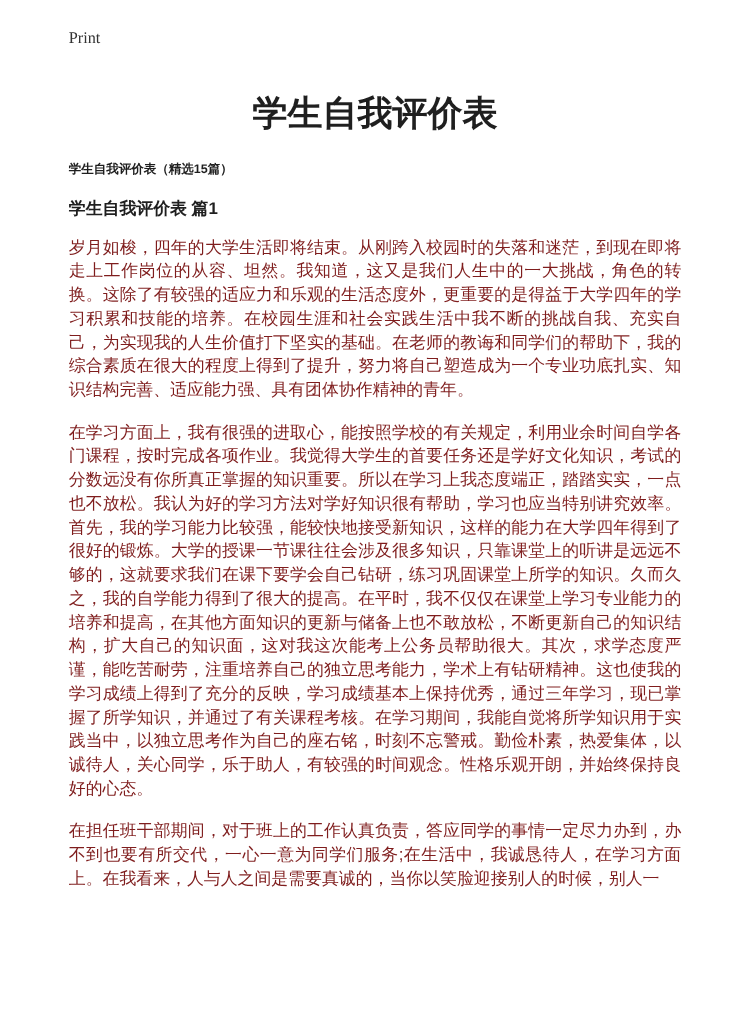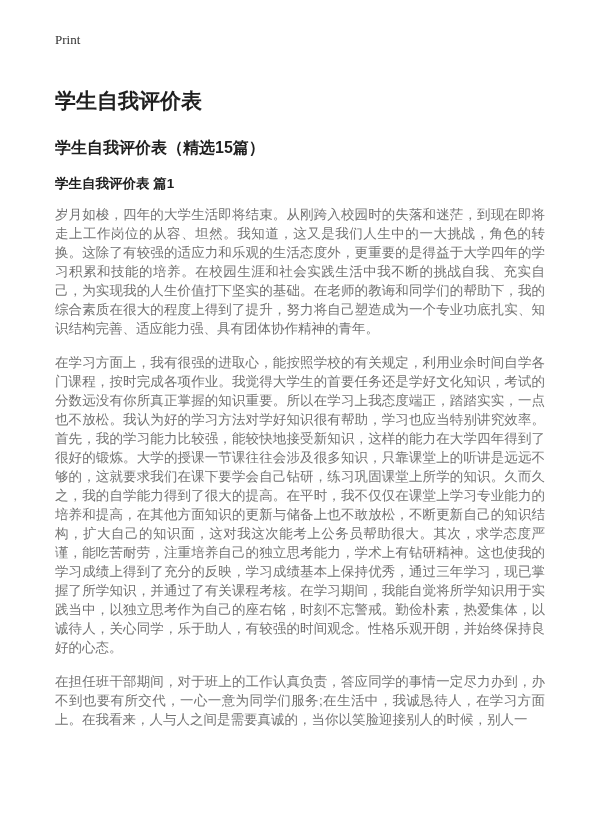--- a/index.html
+++ b/index.html
@@ -8,57 +8,58 @@
     width: 600px;
     height: 828px;
     background: #ffffff;
     overflow: hidden;
     font-family: "Liberation Sans", "DejaVu Sans", sans-serif;
     color: #3a3a3a;
   }
   .page {
     width: 600px;
     height: 703px;
-    padding: 32px 55px 0 55px;
+    padding: 22px 55px 0 55px;
   }
   .print-label {
     font-family: "Liberation Serif", "DejaVu Serif", serif;
     font-size: 13px;
     color: #333333;
     cursor: pointer;
   }
   .doc-title {
     margin: 40px 0 0 0;
-    font-size: 21px;
+    font-size: 28px;
     line-height: 26px;
     font-weight: 700;
+    text-align: center;
     color: #1f1f1f;
   }
   .subtitle {
     margin-top: 24px;
-    font-size: 16px;
+    font-size: 10px;
     font-weight: 700;
     color: #1f1f1f;
   }
   .section-heading {
     margin-top: 16px;
     font-size: 13.5px;
     font-weight: 700;
     color: #1f1f1f;
     text-underline-offset: 2px;
   }
   .body-text {
     margin-top: 12px;
   }
   .body-text p {
     margin: 0 0 15px 0;
     font-size: 13.5px;
     line-height: 19px;
     text-align: justify;
-    color: #737373;
+    color: #7f1d1d;
   }
 </style>
 </head>
 <body>
 
 <div class="page">
 
   <div class="print-label">Print</div>
 
   <h1 class="doc-title">学生自我评价表</h1>

